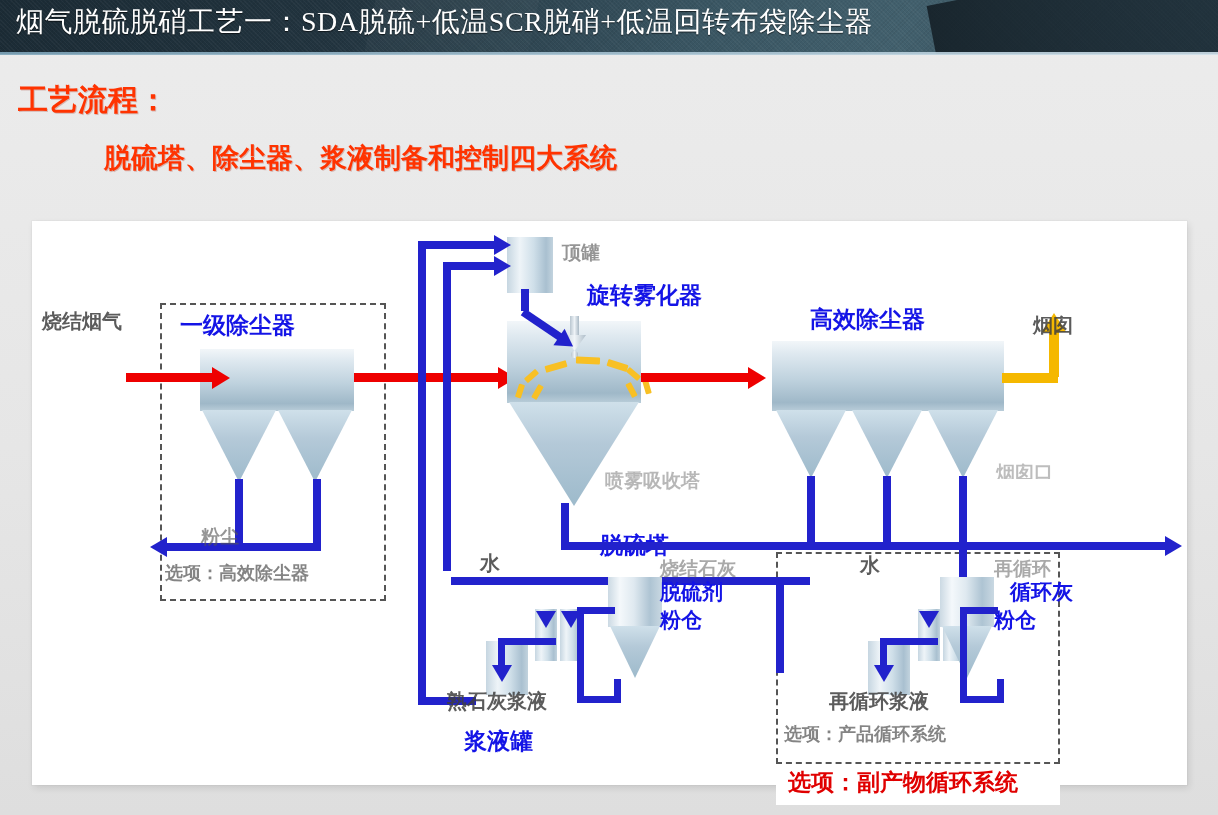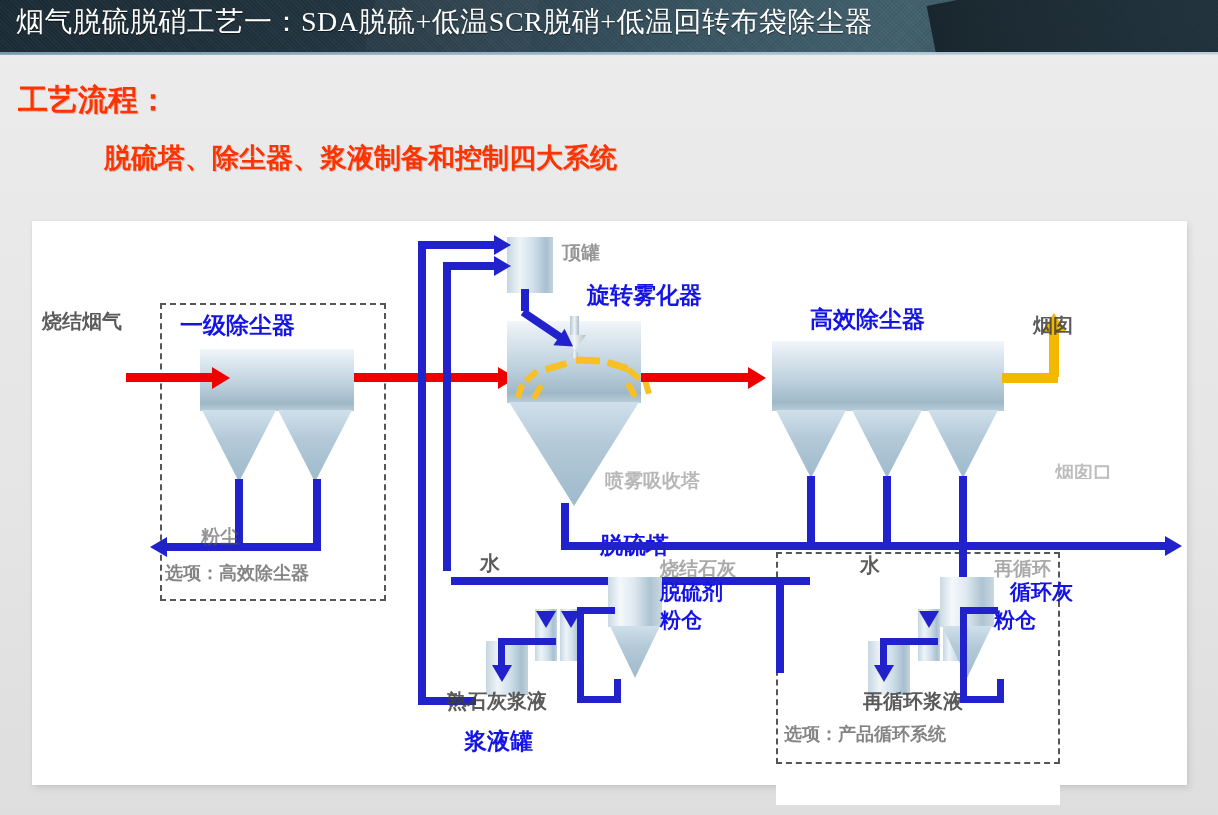--- a/index.html
+++ b/index.html
@@ -216,21 +216,21 @@
   <div class="hopper" style="left:744px;top:189px;width:70px;height:68px;"></div>
   <div class="hopper" style="left:820px;top:189px;width:70px;height:68px;"></div>
   <div class="hopper" style="left:896px;top:189px;width:70px;height:68px;"></div>
 
   <div class="lbl lbl-blue" style="left:778px;top:86px;">高效除尘器</div>
 
   <div class="pipe-y" style="left:970px;top:152px;width:56px;height:10px;"></div>
   <div class="pipe-y" style="left:1017px;top:110px;width:10px;height:46px;"></div>
   <div class="arw arw-y-up" style="left:1010px;top:92px;"></div>
   <div class="lbl lbl-gray" style="left:1001px;top:74px;margin-top:20px;">烟囱</div>
-  <div class="lbl lbl-gray-faint" style="left:1023px;top:242px;opacity:.38;">烟囱口</div>
+  <div class="lbl lbl-gray-faint" style="left:964px;top:242px;opacity:.38;">烟囱口</div>
 
   <div class="whitebox" style="position:absolute;left:962px;top:258px;width:193px;height:42px;"></div>
 
   <div class="pipe-b" style="left:775px;top:255px;width:8px;height:73px;"></div>
   <div class="pipe-b" style="left:851px;top:255px;width:8px;height:73px;"></div>
   <div class="pipe-b" style="left:927px;top:255px;width:8px;height:73px;"></div>
 
   <div class="pipe-b" style="left:529px;top:282px;width:8px;height:40px;"></div>
   <div class="pipe-b" style="left:529px;top:321px;width:610px;height:8px;"></div>
   <div class="arw arw-b-right" style="left:1133px;top:315px;"></div>
@@ -282,29 +282,30 @@
   <div class="cyl-sm" style="left:886px;top:388px;width:22px;height:52px;"></div>
   <div class="cyl-sm" style="left:911px;top:388px;width:22px;height:52px;"></div>
   <div class="arw arw-b-down" style="left:887px;top:390px;"></div>
   <div class="arw arw-b-down" style="left:912px;top:390px;"></div>
 
   <div class="cyl-sm" style="left:836px;top:420px;width:42px;height:54px;"></div>
   <div class="pipe-b" style="left:848px;top:417px;width:58px;height:7px;"></div>
   <div class="pipe-b" style="left:848px;top:417px;width:7px;height:30px;"></div>
   <div class="arw arw-b-down" style="left:842px;top:444px;"></div>
 
-  <div class="lbl lbl-gray" style="left:831px;top:470px;">再循环浆液</div>
+  <div class="lbl lbl-gray" style="left:797px;top:470px;">再循环浆液</div>
   <div class="lbl lbl-gray-soft" style="left:752px;top:504px;">选项：产品循环系统</div>
 
   <div class="cyl" style="left:908px;top:356px;width:54px;height:50px;"></div>
   <div class="hopper" style="left:910px;top:405px;width:50px;height:52px;"></div>
   <div class="lbl lbl-gray-faint" style="left:962px;top:338px;opacity:.5;">再循环</div>
   <div class="lbl lbl-blue-sm" style="left:978px;top:360px;">循环灰</div>
   <div class="lbl lbl-blue-sm" style="left:962px;top:388px;">粉仓</div>
 
   <div class="pipe-b" style="left:928px;top:386px;width:38px;height:7px;"></div>
   <div class="pipe-b" style="left:928px;top:386px;width:7px;height:96px;"></div>
   <div class="pipe-b" style="left:928px;top:475px;width:44px;height:7px;"></div>
   <div class="pipe-b" style="left:965px;top:458px;width:7px;height:24px;"></div>
 
   <div class="whitebox" style="position:absolute;left:744px;top:544px;width:284px;height:40px;"></div>
+  <div class="lbl lbl-red" style="left:756px;top:549px;">选项：副产物循环系统</div>
 
 </div>
 
 </body></html>

